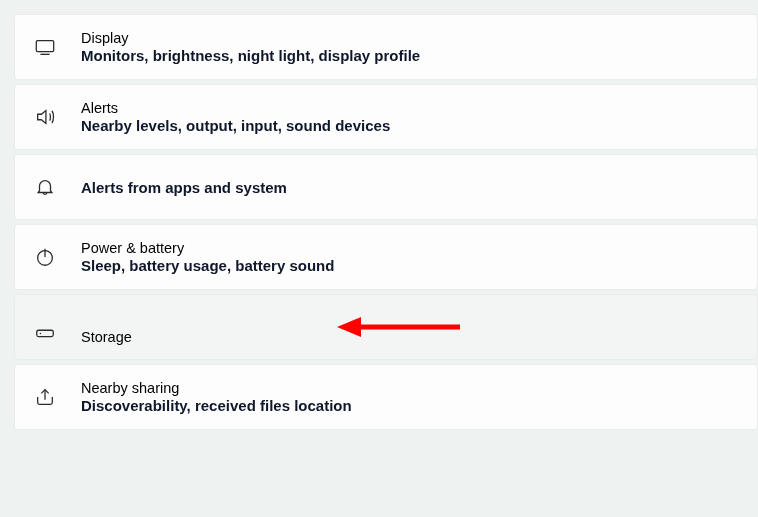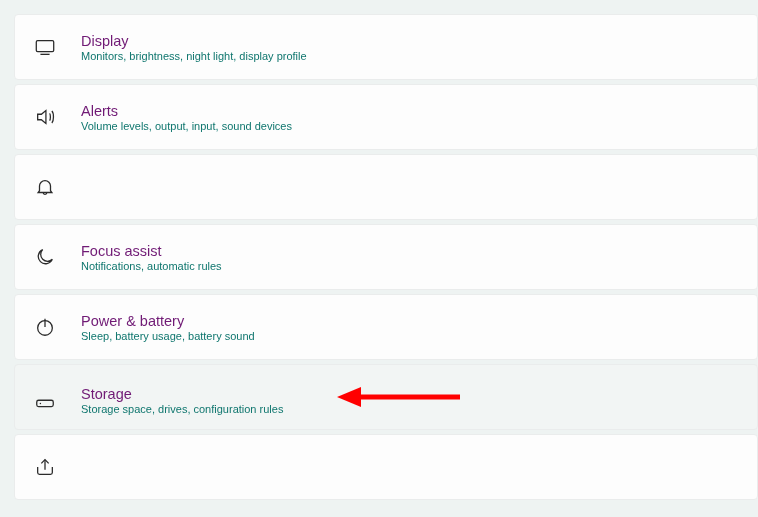--- a/index.html
+++ b/index.html
@@ -39,27 +39,27 @@
     display: flex;
     align-items: center;
     justify-content: center;
     color: #2b2b2b;
     flex-shrink: 0;
   }
   .icon-slot svg { width: 22px; height: 22px; stroke: #2b2b2b; stroke-width:1.4; fill:none; }
   .text-block { display: flex; flex-direction: column; gap: 1px; }
   .item-title {
     font-size: 14.5px;
-    color: #701a75;
+    color: #000000;
     font-weight: 400;
   }
   .item-desc {
-    font-size: 11px;
-    color: #0f766e;
-    font-weight: 400;
+    font-size: 15px;
+    color: #0f172a;
+    font-weight: 700;
   }
   .arrow-annotation {
     position: absolute;
     left: 320px;
     top: 50%;
     transform: translateY(-50%);
     pointer-events: none;
   }
   .arrow-annotation svg { display:block; }
 </style>
@@ -84,46 +84,36 @@
   <div class="settings-item">
     <span class="icon-slot">
       <svg viewBox="0 0 24 24">
           <path d="M4 9v6h4l5 4V5L8 9H4z"></path>
           <path d="M17 8c1.2 1.2 1.2 6.8 0 8"></path>
           <path d="M19.5 5.5c2.3 2.3 2.3 10.7 0 13"></path>
         </svg>
     </span>
     <div class="text-block">
       <span class="item-title">Alerts</span>
-      <span class="item-desc">Volume levels, output, input, sound devices</span>
+      <span class="item-desc">Nearby levels, output, input, sound devices</span>
     </div>
   </div>
 
   <div class="settings-item">
     <span class="icon-slot">
       <svg viewBox="0 0 24 24">
           <path d="M6 16v-5a6 6 0 0 1 12 0v5l1.5 2h-15L6 16z"></path>
           <path d="M10 18a2 2 0 0 0 4 0"></path>
         </svg>
     </span>
     <div class="text-block">
+      <span class="item-desc">Alerts from apps and system</span>
     </div>
   </div>
 
-  <div class="settings-item">
-    <span class="icon-slot">
-      <svg viewBox="0 0 24 24">
-          <path d="M20 14.5A8 8 0 1 1 9.5 4a6.5 6.5 0 0 0 10.5 10.5z"></path>
-        </svg>
-    </span>
-    <div class="text-block">
-      <span class="item-title">Focus assist</span>
-      <span class="item-desc">Notifications, automatic rules</span>
-    </div>
-  </div>
 
   <div class="settings-item">
     <span class="icon-slot">
       <svg viewBox="0 0 24 24">
           <circle cx="12" cy="13" r="8"></circle>
           <line x1="12" y1="3" x2="12" y2="12"></line>
         </svg>
     </span>
     <div class="text-block">
       <span class="item-title">Power &amp; battery</span>
@@ -133,33 +123,36 @@
 
   <div class="settings-item hovered">
     <span class="icon-slot">
       <svg viewBox="0 0 24 24">
           <rect x="3" y="9" width="18" height="7" rx="2"></rect>
           <circle cx="7" cy="12.5" r="0.8" fill="#2b2b2b" stroke="none"></circle>
         </svg>
     </span>
     <div class="text-block">
       <span class="item-title">Storage</span>
-      <span class="item-desc">Storage space, drives, configuration rules</span>
     </div>
     <span class="arrow-annotation">
       <svg width="130" height="30" viewBox="0 0 130 30">
         <line x1="125" y1="15" x2="22" y2="15" stroke="#ff0000" stroke-width="5"></line>
         <polygon points="2,15 26,5 26,25" fill="#ff0000"></polygon>
       </svg>
     </span>
   </div>
 
   <div class="settings-item">
     <span class="icon-slot">
       <svg viewBox="0 0 24 24">
           <path d="M4 12v6a2 2 0 0 0 2 2h12a2 2 0 0 0 2-2v-6"></path>
           <path d="M8 8l4-4 4 4"></path>
           <line x1="12" y1="4" x2="12" y2="15"></line>
         </svg>
     </span>
+    <div class="text-block">
+      <span class="item-title">Nearby sharing</span>
+      <span class="item-desc">Discoverability, received files location</span>
+    </div>
   </div>
 
 </div>
 
 </body></html>

